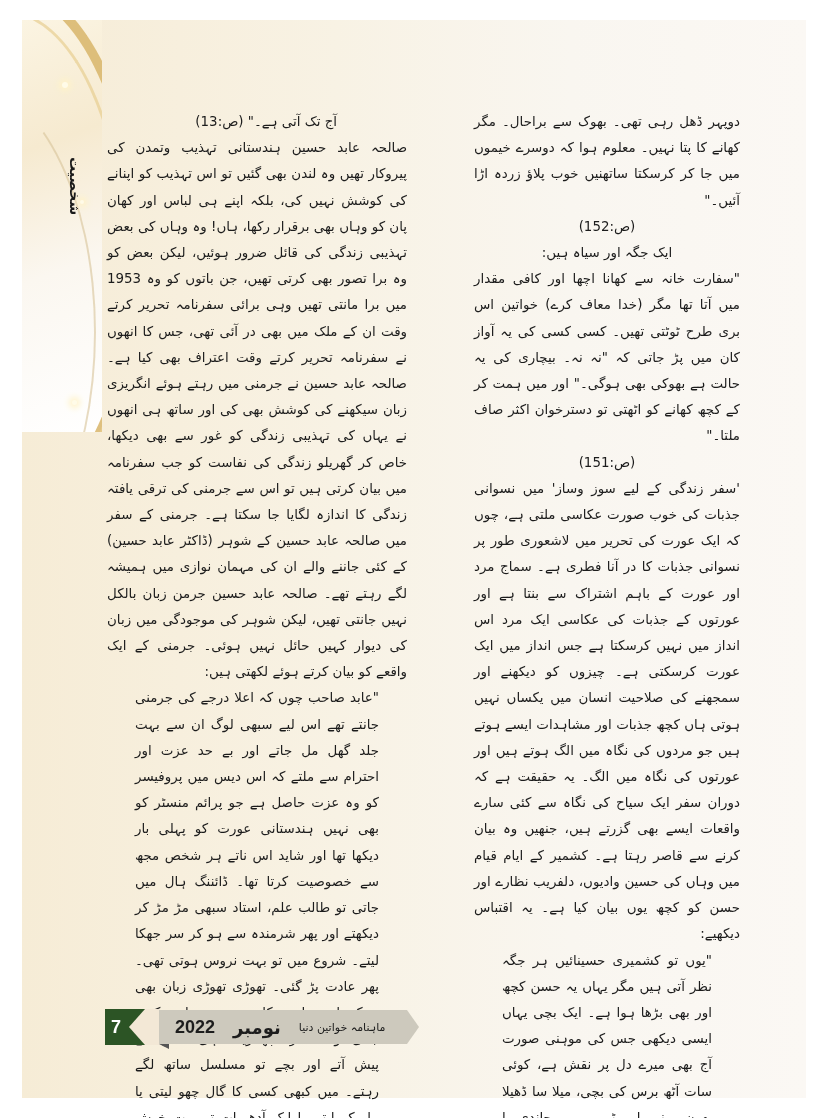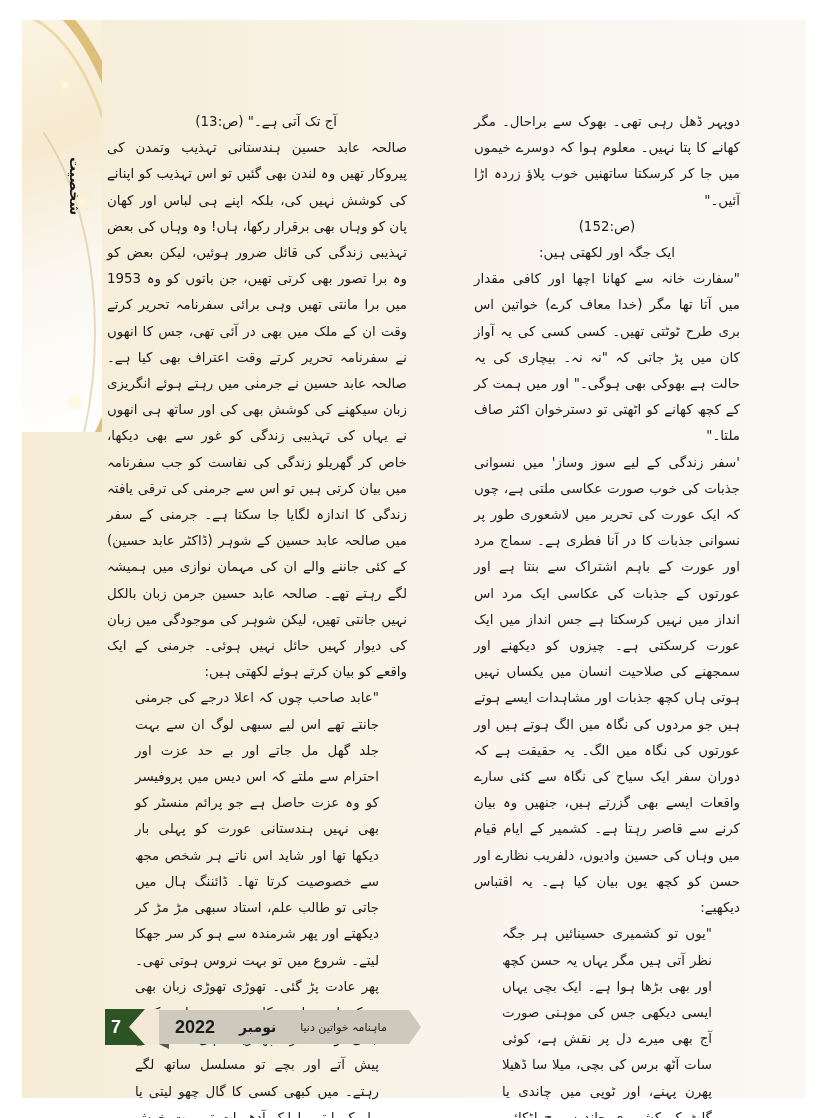--- a/index.html
+++ b/index.html
@@ -49,33 +49,33 @@
     .page-num {
       width: 46px; height: 36px; background: #2c5425; color: #ffffff; font-weight: bold;
       font-family: "Liberation Sans", sans-serif; font-size: 18px; display: flex; align-items: center; padding-left: 6px; box-sizing: border-box;
     }
     .chev {
       width: 0; height: 0; border-top: 18px solid transparent; border-bottom: 18px solid transparent;
       border-right: 16px solid #f3e8d6; margin-left: -22px; position: relative; z-index: 2;
     }
     .chev-fill { width: 14px; height: 36px; background: #f3e8d6; margin-left: 0; }
     .banner {
-      height: 34px; background: #cdc9bd; display: flex; align-items: center; gap: 24px;
+      height: 34px; background: #cdc9bd; display: flex; align-items: center; gap: 18px;
       padding: 0 22px 0 16px; position: relative; direction: ltr;
     }
     .banner::after {
       content: ""; position: absolute; right: -12px; top: 0; width: 0; height: 0;
       border-top: 17px solid transparent; border-bottom: 17px solid transparent; border-left: 12px solid #cdc9bd;
     }
     .banner::before {
       content: ""; position: absolute; left: 0; bottom: -5px; width: 0; height: 0;
       border-top: 5px solid #555; border-left: 10px solid transparent;
     }
     .banner .year { font-family: "Liberation Sans", sans-serif; font-weight: bold; font-size: 18px; color: #1d1d1d; }
-    .banner .month { font-size: 14px; font-weight: bold; color: #1d1d1d; }
+    .banner .month { font-size: 18px; font-weight: bold; color: #1d1d1d; }
     .banner .mag { font-size: 11px; color: #1d1d1d; }
   </style>
 </head>
 <body>
 
 <div class="page"></div>
 
 <div class="deco">
   <div class="swoosh1"></div>
   <div class="swoosh2"></div>
@@ -83,22 +83,23 @@
   <div class="sparkle" style="left:40px; top:62px;"></div>
   <div class="sparkle" style="left:58px; top:180px; width:4px; height:4px;"></div>
   <div class="sparkle" style="left:50px; top:380px; width:5px; height:5px;"></div>
 </div>
 
 <div class="section-label">شخصیت</div>
 
 <div class="col col-right">
   <p><span>دوپہر ڈھل رہی تھی۔ بھوک سے براحال۔ مگر کھانے کا پتا نہیں۔ معلوم ہوا کہ دوسرے خیموں میں جا کر کرسکتا ساتھنیں خوب پلاؤ زردہ اڑا آئیں۔"</span></p>
   <p class="center">(ص:152)</p>
-  <p class="center">ایک جگہ اور لکھتی ہیں:</p>
+  <p class="center">ایک جگہ اور سیاہ ہیں:</p>
   <p>"سفارت خانہ سے کھانا اچھا اور کافی مقدار میں آتا تھا مگر (خدا معاف کرے) خواتین اس بری طرح ٹوٹتی تھیں۔ کسی کسی کی یہ آواز کان میں پڑ جاتی کہ "نہ نہ۔ بیچاری کی یہ حالت ہے بھوکی بھی ہوگی۔" اور میں ہمت کر کے کچھ کھانے کو اٹھتی تو دسترخوان اکثر صاف ملتا۔"</p>
+  <p class="center">(ص:151)</p>
   <p>'سفر زندگی کے لیے سوز وساز' میں نسوانی جذبات کی خوب صورت عکاسی ملتی ہے، چوں کہ ایک عورت کی تحریر میں لاشعوری طور پر نسوانی جذبات کا در آنا فطری ہے۔ سماج مرد اور عورت کے باہم اشتراک سے بنتا ہے اور عورتوں کے جذبات کی عکاسی ایک مرد اس انداز میں نہیں کرسکتا ہے جس انداز میں ایک عورت کرسکتی ہے۔ چیزوں کو دیکھنے اور سمجھنے کی صلاحیت انسان میں یکساں نہیں ہوتی ہاں کچھ جذبات اور مشاہدات ایسے ہوتے ہیں جو مردوں کی نگاہ میں الگ ہوتے ہیں اور عورتوں کی نگاہ میں الگ۔ یہ حقیقت ہے کہ دوران سفر ایک سیاح کی نگاہ سے کئی سارے واقعات ایسے بھی گزرتے ہیں، جنھیں وہ بیان کرنے سے قاصر رہتا ہے۔ کشمیر کے ایام قیام میں وہاں کی حسین وادیوں، دلفریب نظارے اور حسن کو کچھ یوں بیان کیا ہے۔ یہ اقتباس دیکھیے:</p>
   <p class="quote">"یوں تو کشمیری حسینائیں ہر جگہ نظر آتی ہیں مگر یہاں یہ حسن کچھ اور بھی بڑھا ہوا ہے۔ ایک بچی یہاں ایسی دیکھی جس کی موہنی صورت آج بھی میرے دل پر نقش ہے، کوئی سات آٹھ برس کی بچی، میلا سا ڈھیلا پھرن پہنے، اور ٹوپی میں چاندی یا گلٹ کے کشمیری چاند سورج لٹکائے، کانوں میں بالیوں کے گچھے لٹکائے ہماری کار کے پاس کھڑی ہوگئی اور بچے "پوسہ"۔ "پوسہ" مانگ رہے تھے اور وہ خاموش کھڑی تھی۔ نہایت حسین کھلتا ہوا گیہواں رنگ سیاہ غزالی آنکھیں، آدھے چاند کا سا ماتھا، کشمیری سیب کے سے سرخ گال اور گلاب کی پنکھڑی کے سے ہونٹ۔ کیا پیارا چہرہ تھا۔ کتنی معصومیت اور ساتھ ہی وقار تھا اس حسن میں۔ اسے دیکھ کر بے اختیار یہ جی چاہا کہ اسے گود میں اٹھا کر موٹر میں بیٹھ جاؤں اور اسے اغوا کر لاؤں۔ کاش یہ میری بچی ہوتی۔ گدڑی کے اس لال کی یاد</p>
 </div>
 
 <div class="col col-left">
   <p class="cite"><span>آج تک آتی ہے۔"</span> <span>(ص:13)</span></p>
   <p>صالحہ عابد حسین ہندستانی تہذیب وتمدن کی پیروکار تھیں وہ لندن بھی گئیں تو اس تہذیب کو اپنانے کی کوشش نہیں کی، بلکہ اپنے ہی لباس اور کھان پان کو وہاں بھی برقرار رکھا، ہاں! وہ وہاں کی بعض تہذیبی زندگی کی قائل ضرور ہوئیں، لیکن بعض کو وہ برا تصور بھی کرتی تھیں، جن باتوں کو وہ 1953 میں برا مانتی تھیں وہی برائی سفرنامہ تحریر کرتے وقت ان کے ملک میں بھی در آئی تھی، جس کا انھوں نے سفرنامہ تحریر کرتے وقت اعتراف بھی کیا ہے۔ صالحہ عابد حسین نے جرمنی میں رہتے ہوئے انگریزی زبان سیکھنے کی کوشش بھی کی اور ساتھ ہی انھوں نے یہاں کی تہذیبی زندگی کو غور سے بھی دیکھا، خاص کر گھریلو زندگی کی نفاست کو جب سفرنامہ میں بیان کرتی ہیں تو اس سے جرمنی کی ترقی یافتہ زندگی کا اندازہ لگایا جا سکتا ہے۔ جرمنی کے سفر میں صالحہ عابد حسین کے شوہر (ڈاکٹر عابد حسین) کے کئی جاننے والے ان کی مہمان نوازی میں ہمیشہ لگے رہتے تھے۔ صالحہ عابد حسین جرمن زبان بالکل نہیں جانتی تھیں، لیکن شوہر کی موجودگی میں زبان کی دیوار کہیں حائل نہیں ہوئی۔ جرمنی کے ایک واقعے کو بیان کرتے ہوئے لکھتی ہیں:</p>
   <p class="quote">"عابد صاحب چوں کہ اعلا درجے کی جرمنی جانتے تھے اس لیے سبھی لوگ ان سے بہت جلد گھل مل جاتے اور بے حد عزت اور احترام سے ملتے کہ اس دیس میں پروفیسر کو وہ عزت حاصل ہے جو پرائم منسٹر کو بھی نہیں ہندستانی عورت کو پہلی بار دیکھا تھا اور شاید اس ناتے ہر شخص مجھ سے خصوصیت کرتا تھا۔ ڈائننگ ہال میں جاتی تو طالب علم، استاد سبھی مڑ مڑ کر دیکھتے اور پھر شرمندہ سے ہو کر سر جھکا لیتے۔ شروع میں تو بہت نروس ہوتی تھی۔ پھر عادت پڑ گئی۔ تھوڑی تھوڑی زبان بھی سیکھ لی۔ باہر دکانوں پر خریداری کرنے جاتی تو دکاندار کچھ زیادہ ہی اخلاق سے پیش آتے اور بچے تو مسلسل ساتھ لگے رہتے۔ میں کبھی کسی کا گال چھو لیتی یا پیار کر لیتی یا ایک آدھ بات تو بہت خوش ہوتے اور ان سے زیادہ ان کی مائیں۔"</p>
 
 </div>

